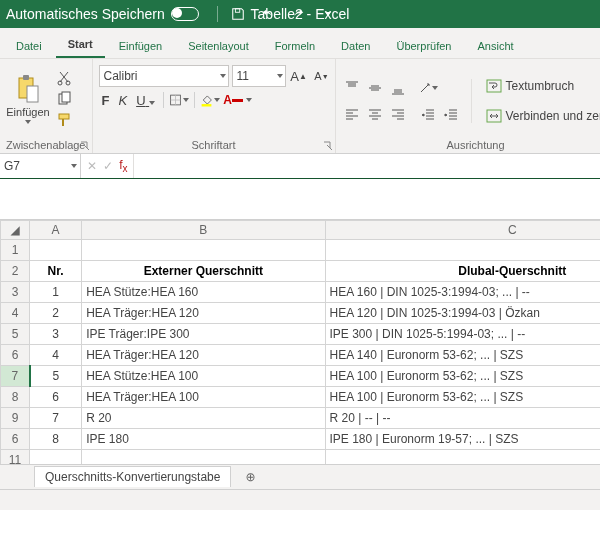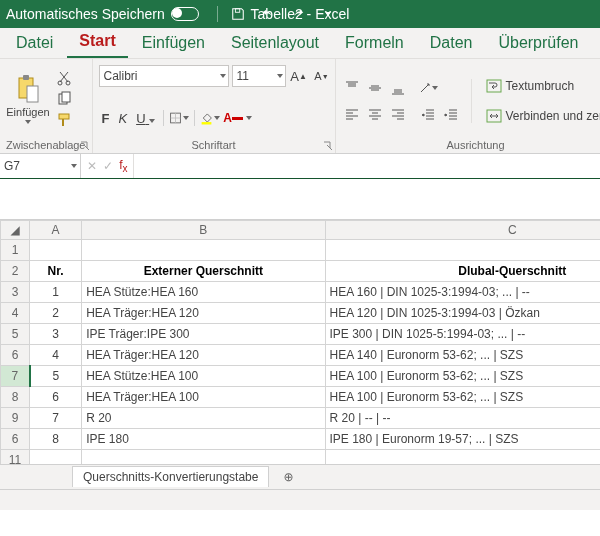--- a/index.html
+++ b/index.html
@@ -6,22 +6,22 @@
 .title-bar{background:#217346;color:#fff;height:28px;display:flex;align-items:center;padding:0 6px;position:relative}
 .title-bar .left{display:flex;align-items:center;gap:10px}
 .autosave{display:flex;align-items:center;gap:6px;font-size:14px}
 .toggle{display:inline-block;width:26px;height:12px;border:1px solid #fff;border-radius:8px;position:relative}
 .toggle .knob{width:10px;height:10px;background:#fff;border-radius:50%;position:absolute;top:0;left:0}
 .qat{display:flex;align-items:center;gap:10px;margin-left:8px}
 .qat svg{width:14px;height:14px}
 .qat .sep{width:1px;height:16px;background:rgba(255,255,255,.4)}
 .title-center{position:absolute;left:50%;transform:translateX(-50%);font-size:14px;white-space:nowrap}
 .ribbon-tabs{background:#f3f2f1;height:30px;display:flex;align-items:flex-end;padding:0 4px;gap:2px;border-bottom:1px solid #e1dfdd}
-.ribbon-tabs .tab{padding:6px 12px;font-size:16px;color:#217346;cursor:pointer}
-.ribbon-tabs .tab.active{font-weight:600;border-bottom:2px solid #217346;color:#b91c1c}
+.ribbon-tabs .tab{padding:6px 12px;font-size:11px;color:#217346;cursor:pointer}
+.ribbon-tabs .tab.active{font-weight:600;border-bottom:2px solid #217346;color:#404040}
 .ribbon-tabs .tab.file{color:#217346}
 .ribbon{background:#f3f2f1;height:94px;display:flex;border-bottom:1px solid #d0d0d0}
 .group{border-right:1px solid #e1dfdd;display:flex;flex-direction:column;padding:2px 6px 0 6px}
 .group-body{flex:1;display:flex;align-items:center;gap:4px}
 .group-label{text-align:center;font-size:11px;color:#666;padding:2px 0;position:relative}
 .group-label .launcher{position:absolute;right:-4px;bottom:2px;width:10px;height:10px}
 .big-btn{display:flex;flex-direction:column;align-items:center;justify-content:center;width:44px;gap:2px;font-size:11px}
 .col3{display:flex;flex-direction:column;gap:3px}
 .icon-btn{width:20px;height:18px;display:flex;align-items:center;justify-content:center}
 .font-row{display:flex;align-items:center;gap:3px;height:22px}
@@ -38,21 +38,21 @@
 .blank-strip{height:40px;background:#fff;border-bottom:1px solid #d0d0d0}
 .grid-wrap{position:relative;height:244px;overflow:hidden}
 .grid{border-collapse:collapse;width:700px;table-layout:fixed}
 .grid th,.grid td{border:1px solid #d4d4d4;height:20px;padding:0 4px;font-size:12px;text-align:left;white-space:nowrap;overflow:hidden}
 .grid .rh{width:28px;text-align:center;background:#f3f2f1;color:#666}
 .grid thead th{background:#f3f2f1;color:#666;text-align:center;font-weight:normal;height:18px}
 .colA{width:50px}.colB{width:234px}.colC{width:360px}
 .grid .hdr-cell{text-align:center;font-weight:700;color:#000}
 .grid .nr-cell{text-align:center}
 .grid tr.sel .rh{background:#d2e8d4;border-right:2px solid #217346}
-.sheet-tabs{height:24px;background:#f3f2f1;border-top:1px solid #d0d0d0;display:flex;align-items:center;padding-left:72px;gap:0}
+.sheet-tabs{height:24px;background:#f3f2f1;border-top:1px solid #d0d0d0;display:flex;align-items:center;padding-left:34px;gap:0}
 .sheet-tab{background:#fff;border:1px solid #d0d0d0;border-bottom:none;padding:3px 10px;font-size:12px;margin-top:-1px}
 .sheet-add{width:22px;height:22px;display:flex;align-items:center;justify-content:center;color:#666;margin-left:8px}
 .status-bar{height:20px;background:#f3f2f1;border-top:1px solid #d0d0d0}
 svg{display:block}
 .dd-tri{width:0;height:0;border-left:3px solid transparent;border-right:3px solid transparent;border-top:4px solid #666;display:inline-block}
 </style>
 </head>
 <body>
 
 <div class="title-bar">
@@ -136,21 +136,21 @@
             </svg>
           </span>
       </div>
     </div>
     <div class="group-label"><span>Zwischenablage</span><svg class="launcher" viewBox="0 0 10 10">
           <path d="M1 1h6v6M4 4l5 5" stroke="#888" fill="none"></path>
         </svg></div>
   </div>
 
   <div class="group" style="width:230px">
-    <div class="group-body" style="flex-direction:column;align-items:flex-start;gap:20px;padding-top:4px">
+    <div class="group-body" style="flex-direction:column;align-items:flex-start;gap:2px;padding-top:4px">
       <div class="font-row">
         <div class="combo" style="width:110px">
             <span>Calibri</span>
             <span class="dd dd-tri"></span>
           </div>
         <div class="combo" style="width:34px">
             <span>11</span>
             <span class="dd dd-tri"></span>
           </div>
         <span class="icon-btn" style="font-size:13px">A<sup style="font-size:8px">▲</sup></span>

